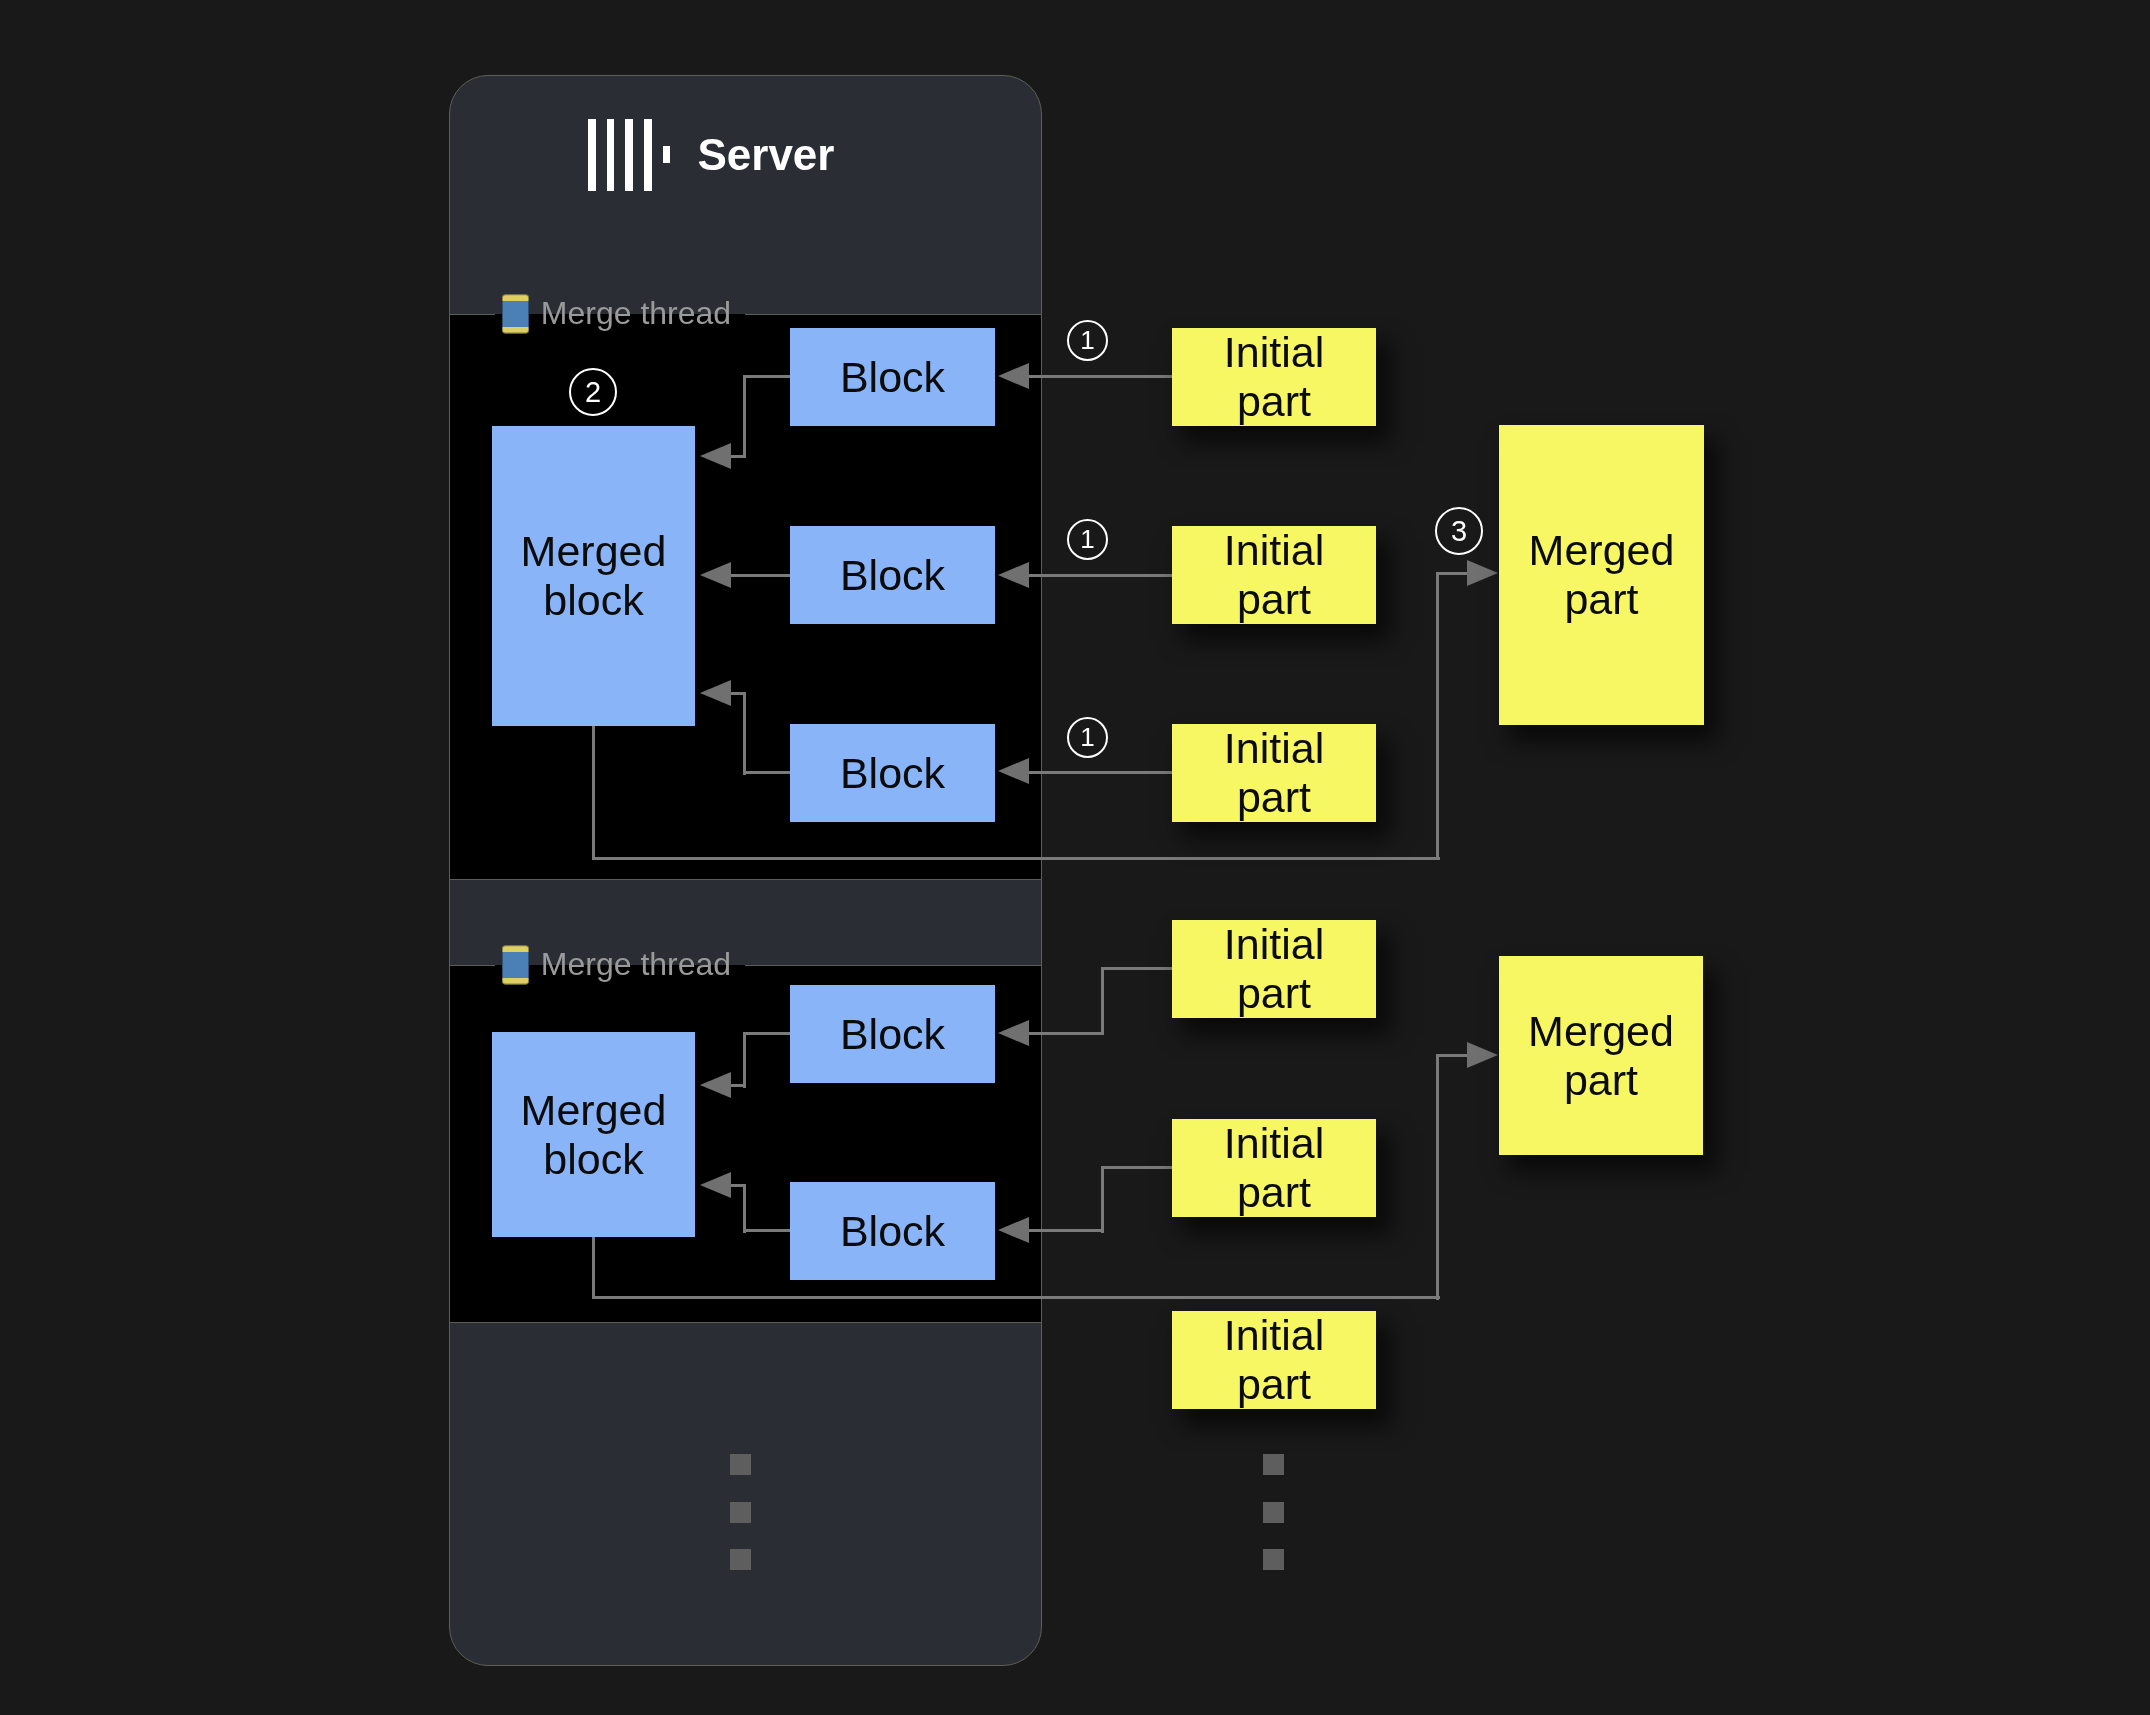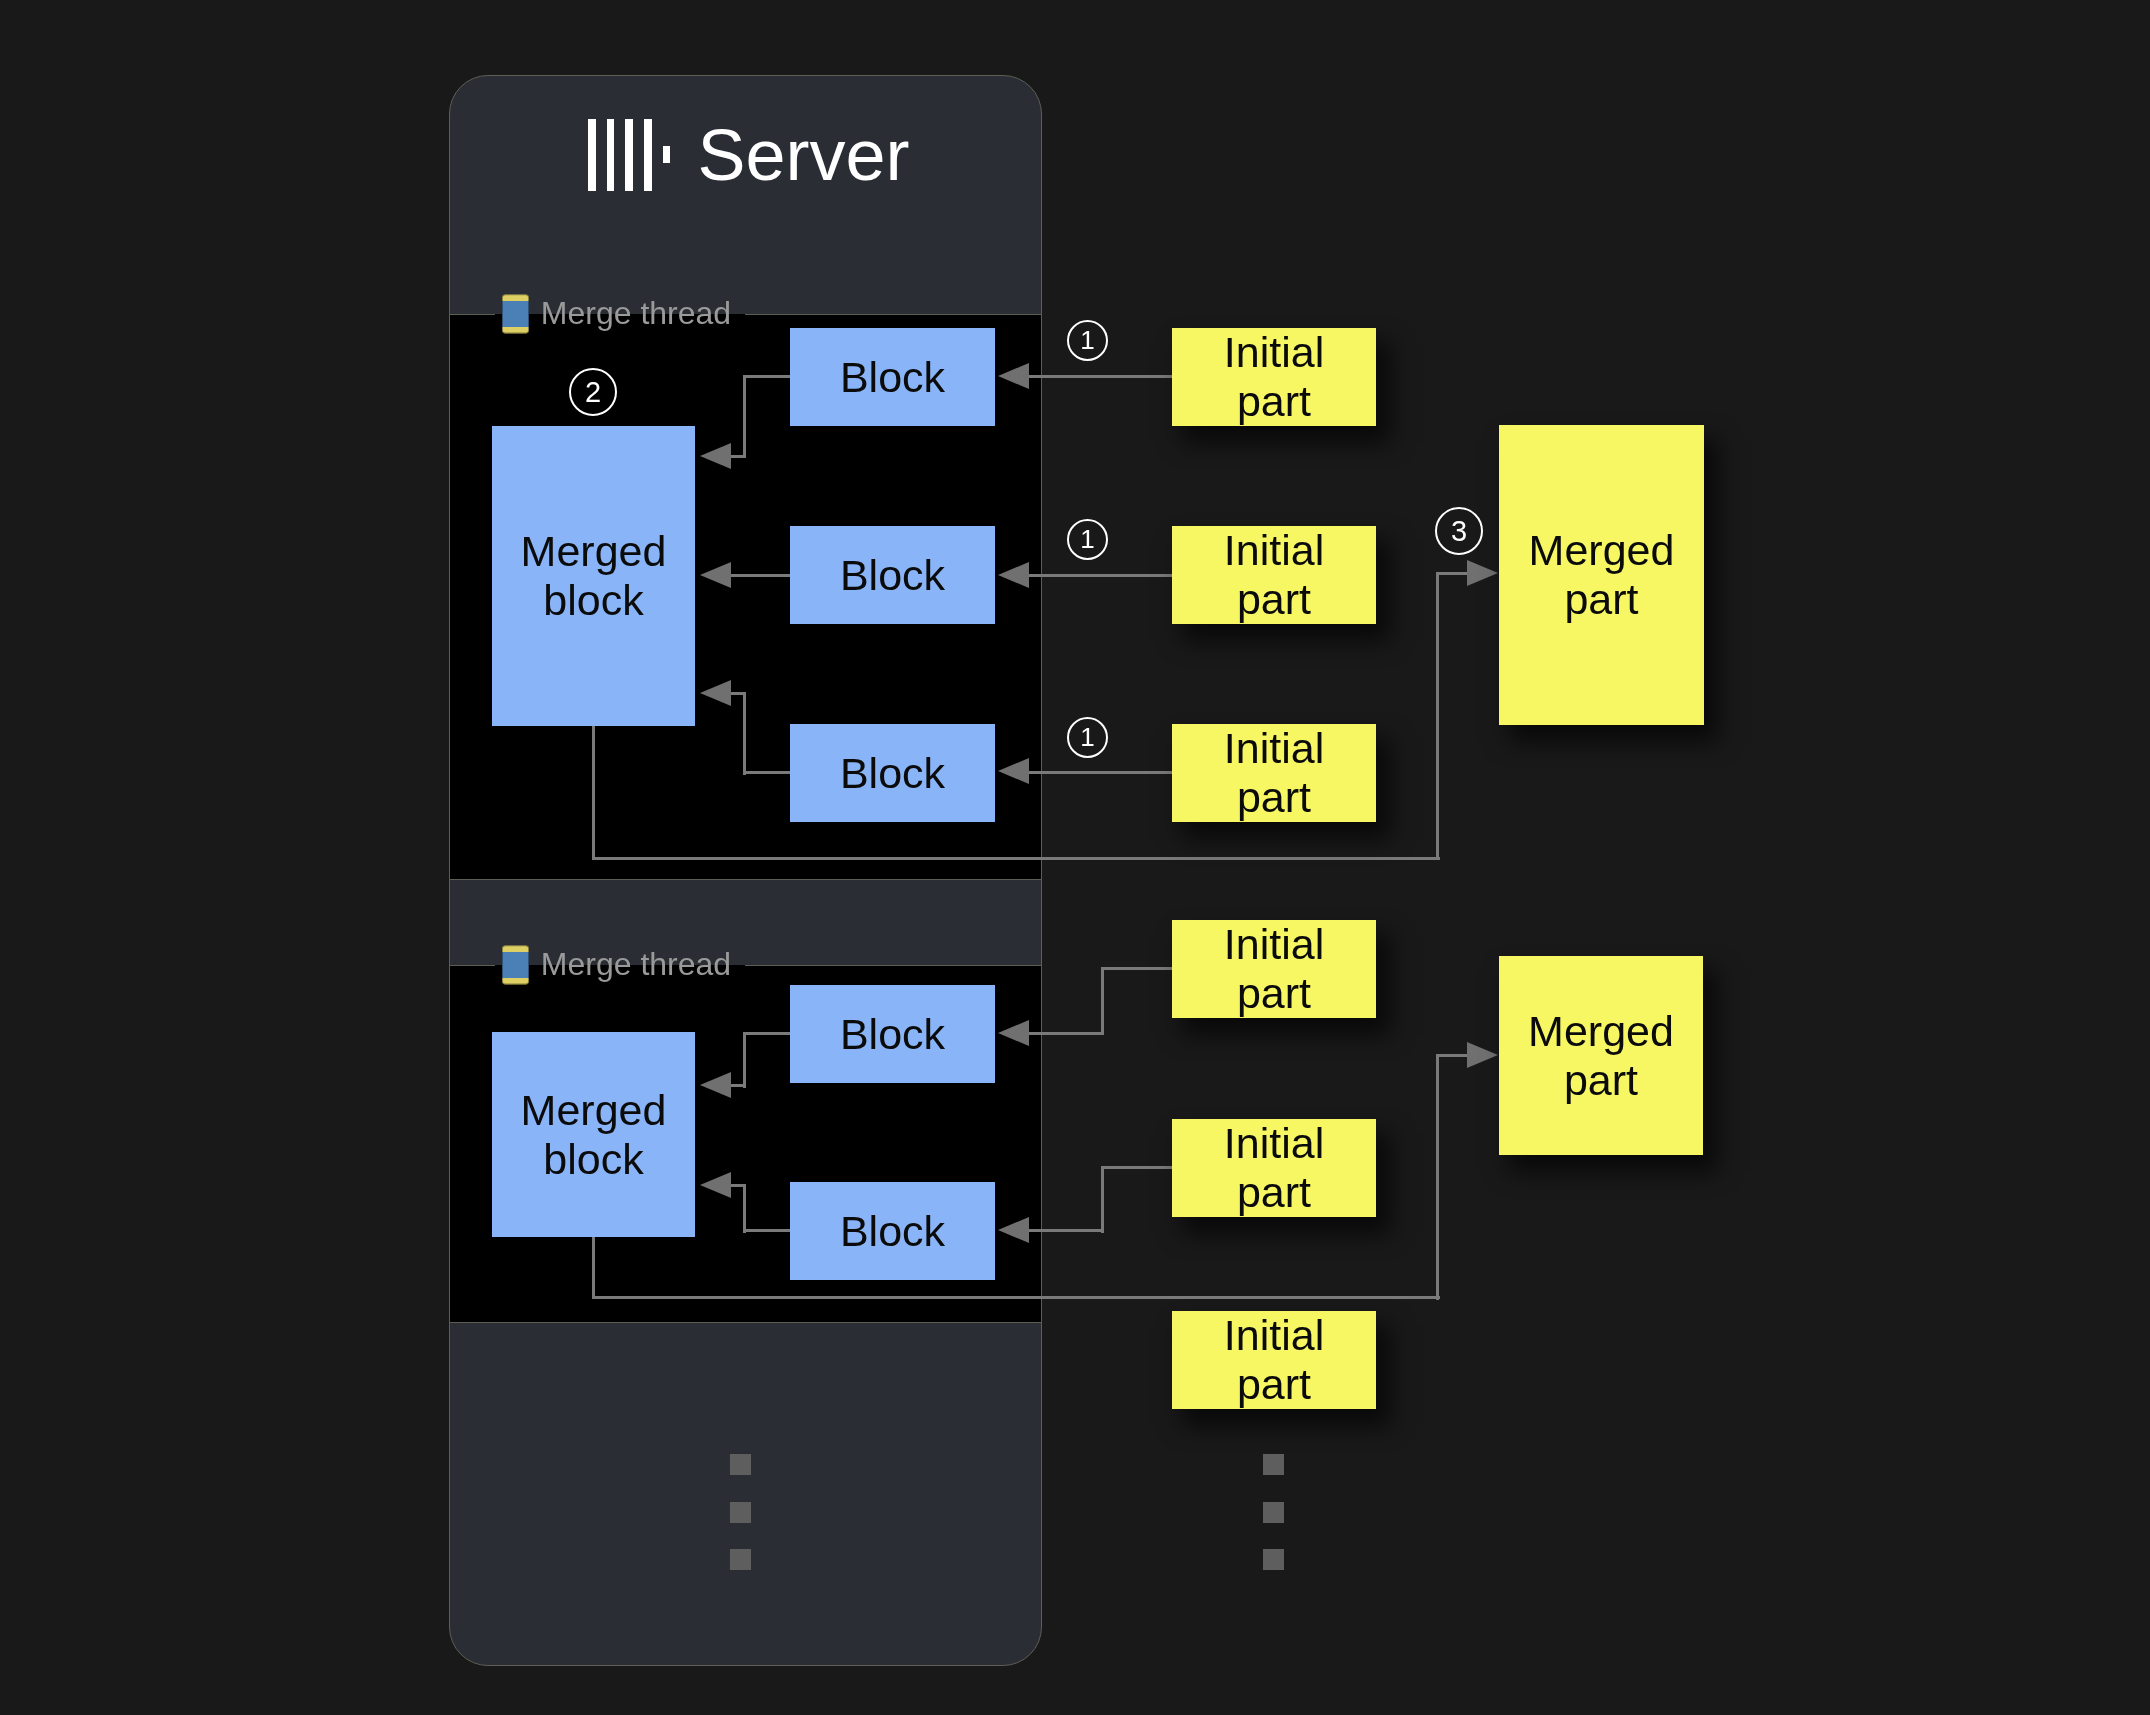--- a/index.html
+++ b/index.html
@@ -8,21 +8,21 @@
 
   
   .server-panel{position:absolute;left:449px;top:75px;width:593px;height:1591px;
     background:#2a2d33;border:1.7px solid #5d5f55;border-radius:39px;box-sizing:border-box;}
 
   .server-header{position:absolute;left:588px;top:110px;height:89px;display:flex;
     align-items:center;gap:27px;}
   .ch-logo{display:flex;align-items:center;height:72px;}
   .ch-logo .bar{width:7.7px;height:72px;background:#ffffff;margin-right:11px;}
   .ch-logo .dot{width:7.7px;height:17px;background:#ffffff;}
-  .server-title{color:#ffffff;font-size:72px;line-height:72px;white-space:nowrap;}
+  .server-title{color:#ffffff;font-size:44px;line-height:72px;white-space:nowrap;font-weight:bold;}
 
   
   .mt-panel{position:absolute;left:449px;width:593px;background:#000000;
     border:1.7px solid #5c5d53;box-sizing:border-box;}
   .mt-panel.p1{top:314px;height:566px;}
   .mt-panel.p2{top:965px;height:358px;}
 
   .mt-legend{position:absolute;left:495px;transform:translateY(-50%);display:flex;
     align-items:center;gap:12px;padding:5.1px 13.7px 5.1px 6.8px;z-index:7;
     background:linear-gradient(to bottom,#2a2d33 50%,#000000 50%);}

